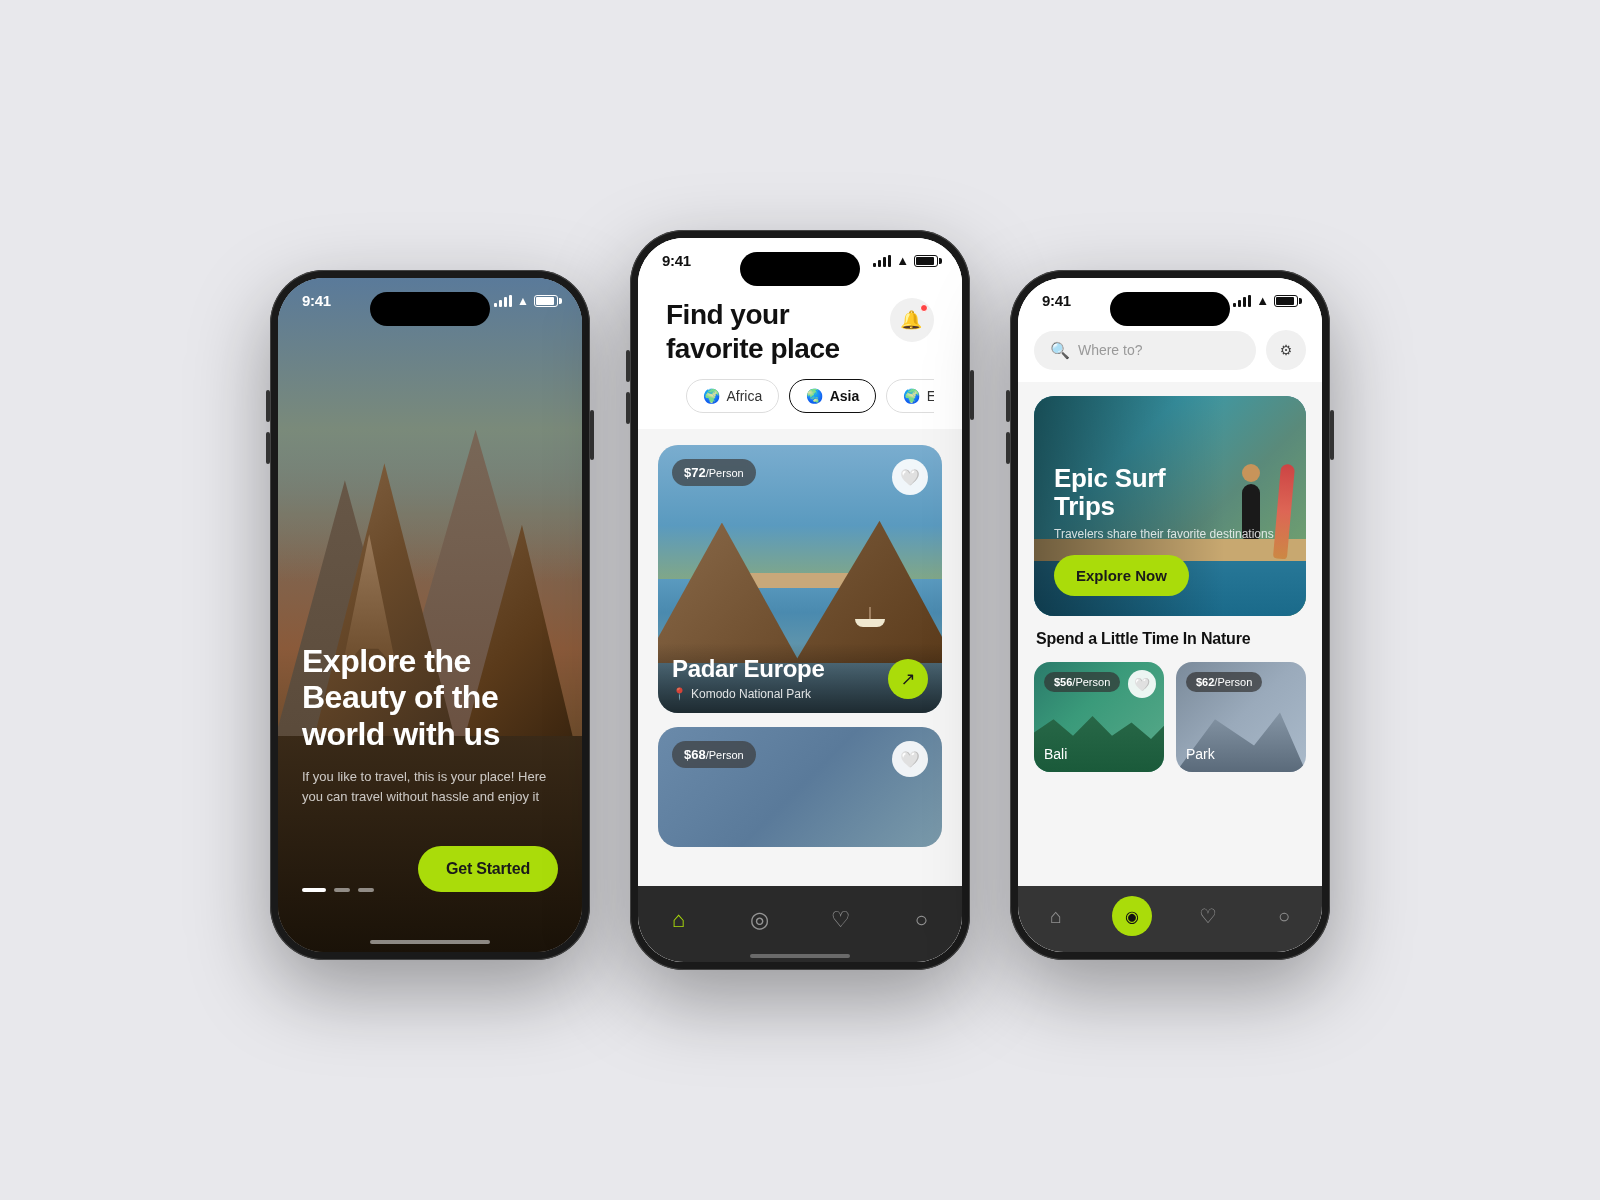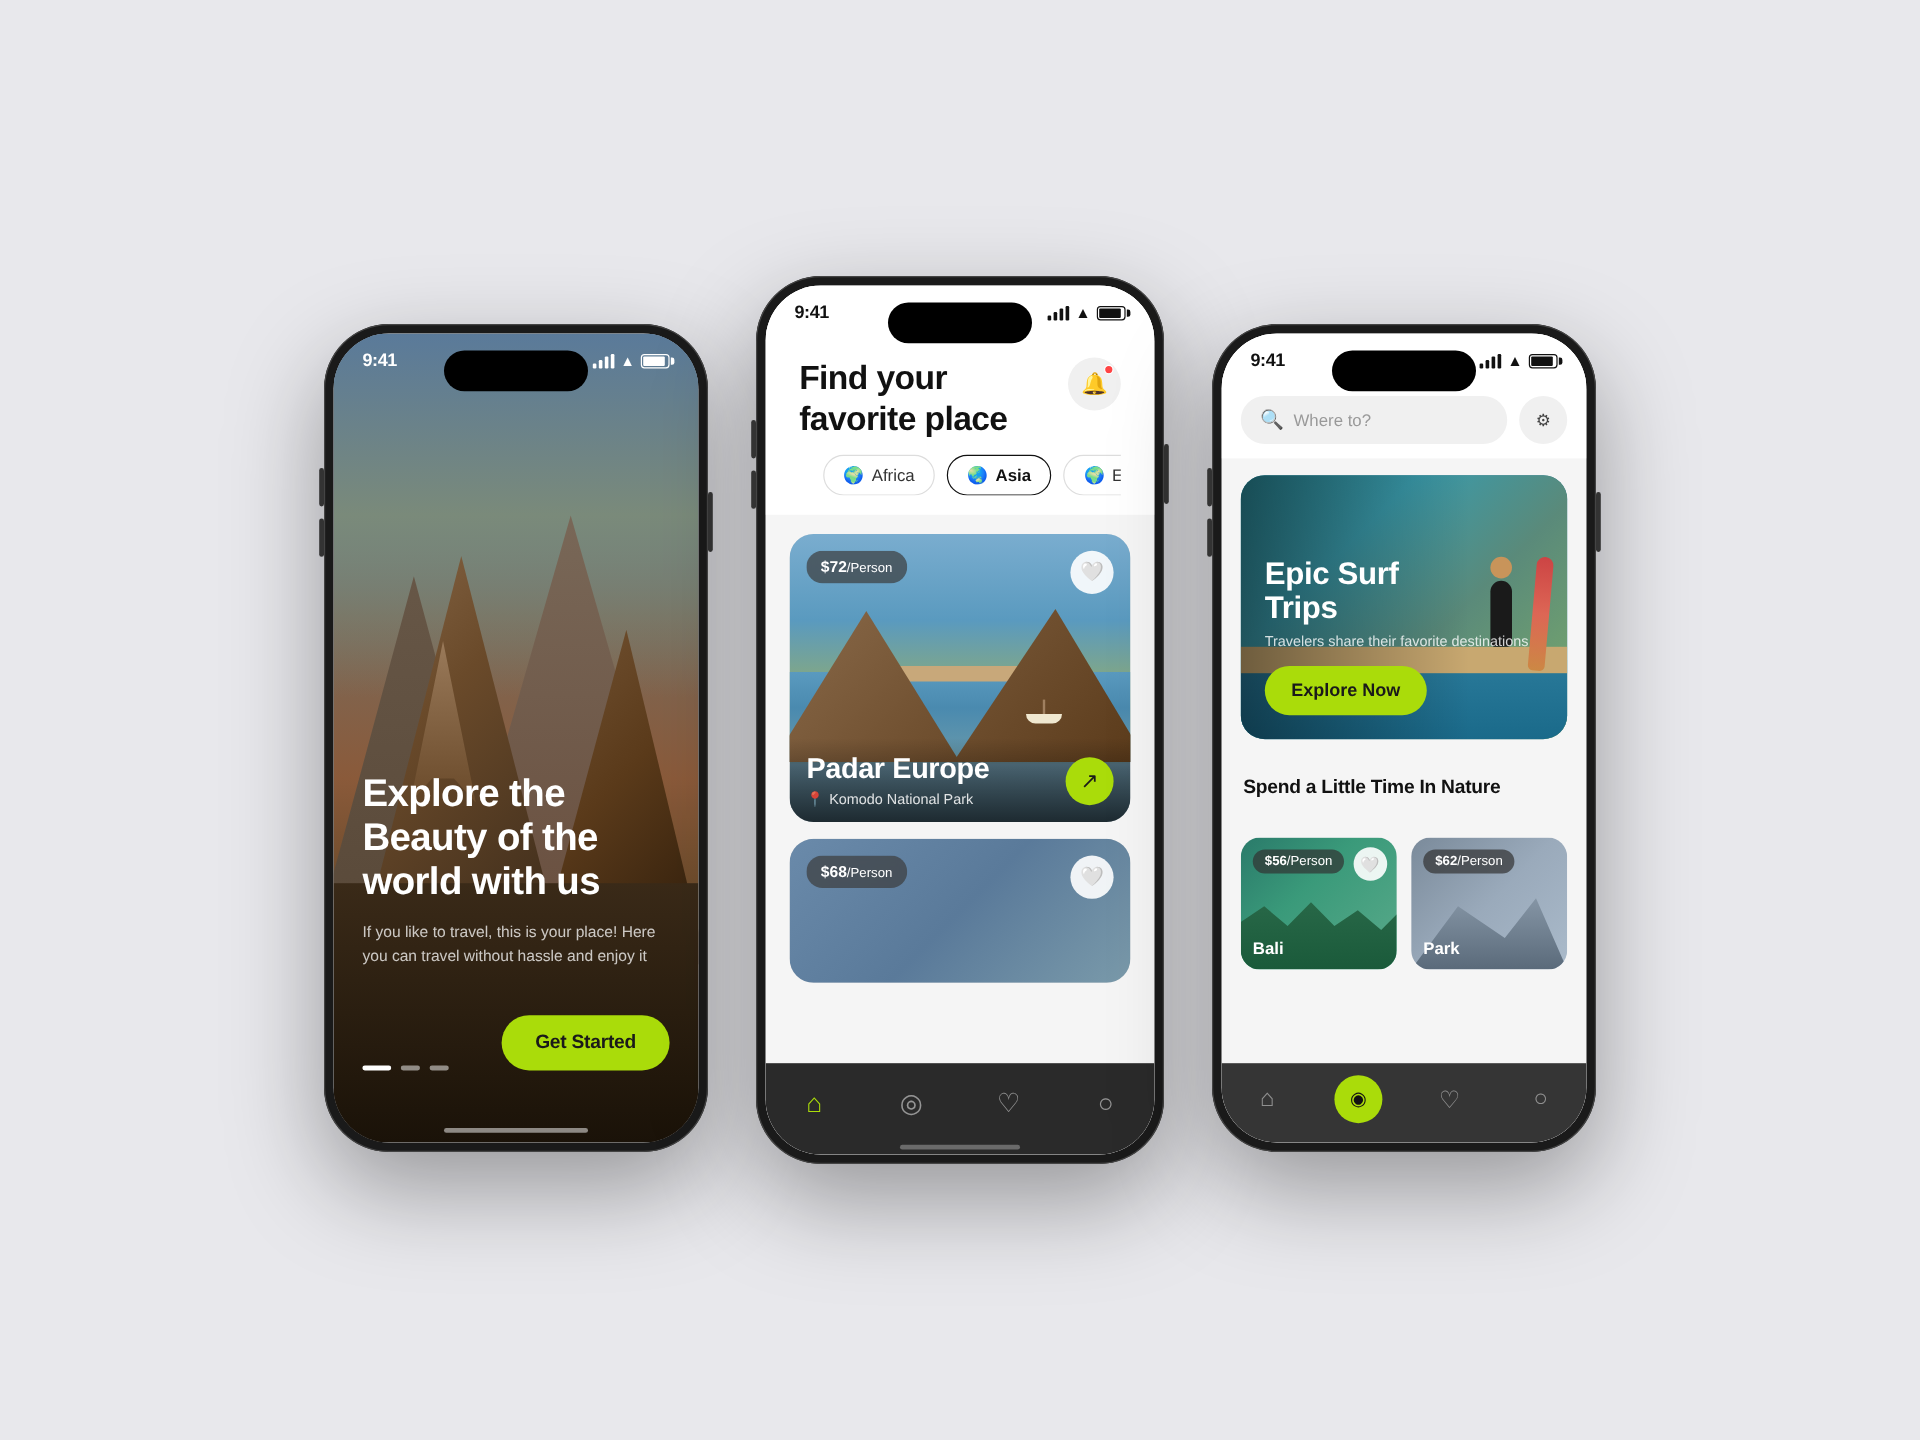--- a/index.html
+++ b/index.html
@@ -394,21 +394,21 @@
 
     .dest-card {
       border-radius: 20px;
       overflow: hidden;
       position: relative;
       background: #ddd;
       flex-shrink: 0;
     }
 
     .dest-card-tall {
-      height: 240px;
+      height: 268px;
     }
 
     .dest-card-short {
       height: 120px;
     }
 
     .card-bg-padar {
       position: absolute;
       inset: 0;
       background: linear-gradient(
@@ -657,21 +657,21 @@
       justify-content: center;
       font-size: 16px;
     }
 
     .phone3-scroll {
       flex: 1;
       overflow: hidden;
       padding: 14px 16px;
       display: flex;
       flex-direction: column;
-      gap: 32px;
+      gap: 14px;
     }
 
     .surf-card {
       border-radius: 20px;
       overflow: hidden;
       position: relative;
       height: 220px;
       background: #2a7a8a;
     }
 
@@ -852,21 +852,21 @@
       font-size: 13px;
       cursor: pointer;
     }
 
     .mini-name {
       position: absolute;
       bottom: 10px;
       left: 10px;
       color: white;
       font-size: 14px;
-      font-weight: 700;
+      font-weight: 400;
     }
 
     
     .bottom-nav3 {
       background: rgba(42,42,42,0.95);
       padding: 10px 0 16px;
       display: flex;
       justify-content: space-around;
       align-items: center;
     }

